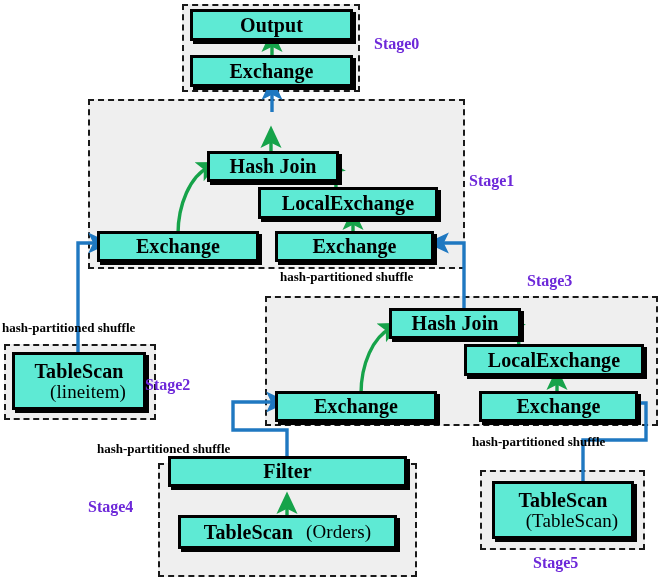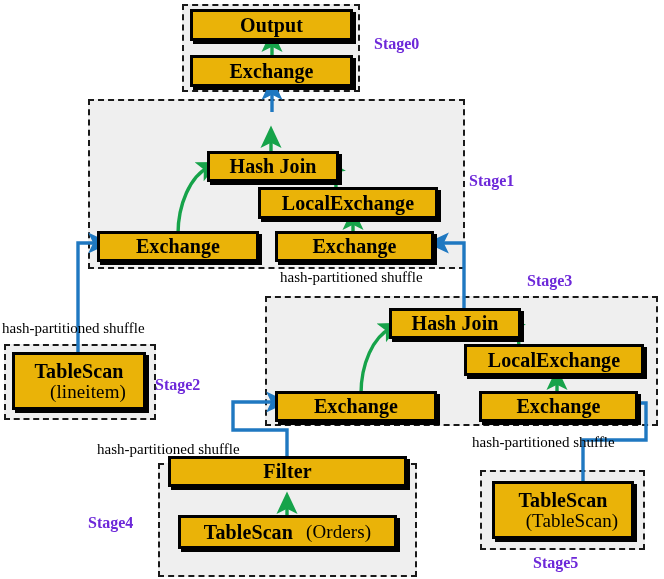--- a/index.html
+++ b/index.html
@@ -21,21 +21,21 @@
     position: absolute;
     border: 2px dashed #1a1a1a;
     background: #efefef;
     box-sizing: border-box;
   }
 
   
   .node {
     position: absolute;
     box-sizing: border-box;
-    background: #eab308;
+    background: #5eead4;
     border: 3px solid #000000;
     box-shadow: 3px 3px 0 0 #000000;
     display: flex;
     align-items: center;
     justify-content: center;
     text-align: center;
     line-height: 1.02;
     color: #000000;
     font-weight: bold;
     font-size: 20px;
@@ -61,22 +61,22 @@
     position: absolute;
     font-weight: bold;
     font-size: 16px;
     color: #6d28d9;
     white-space: nowrap;
   }
 
   
   .shuffle-label {
     position: absolute;
-    font-weight: normal;
-    font-size: 15px;
+    font-weight: bold;
+    font-size: 13px;
     color: #000000;
     white-space: nowrap;
   }
 
   
   #edges {
     position: absolute;
     left: 0;
     top: 0;
     width: 664px;
@@ -181,25 +181,25 @@
 
   <div class="node two-line" style="left:492px; top:481px; width:142px; height:58px;">
     <span>TableScan</span>
     <span class="sub">(TableScan)</span>
   </div>
 
   <div class="stage-label" style="left:374px; top:35px;">Stage0</div>
 
   <div class="stage-label" style="left:469px; top:172px;">Stage1</div>
 
-  <div class="stage-label" style="left:155px; top:376px;text-align:center;">Stage2</div>
+  <div class="stage-label" style="left:145px; top:376px;text-align:center;">Stage2</div>
 
   <div class="stage-label" style="left:527px; top:272px;">Stage3</div>
 
-  <div class="stage-label" style="left:88px; top:514px;">Stage4</div>
+  <div class="stage-label" style="left:88px; top:498px;">Stage4</div>
 
   <div class="stage-label" style="left:533px; top:554px;">Stage5</div>
 
   <div class="shuffle-label" style="left:280px; top:269px;">hash-partitioned shuffle</div>
 
   <div class="shuffle-label" style="left:2px; top:320px;">hash-partitioned shuffle</div>
 
   <div class="shuffle-label" style="left:97px; top:441px;">hash-partitioned shuffle</div>
 
   <div class="shuffle-label" style="left:472px; top:434px;">hash-partitioned shuffle</div>

